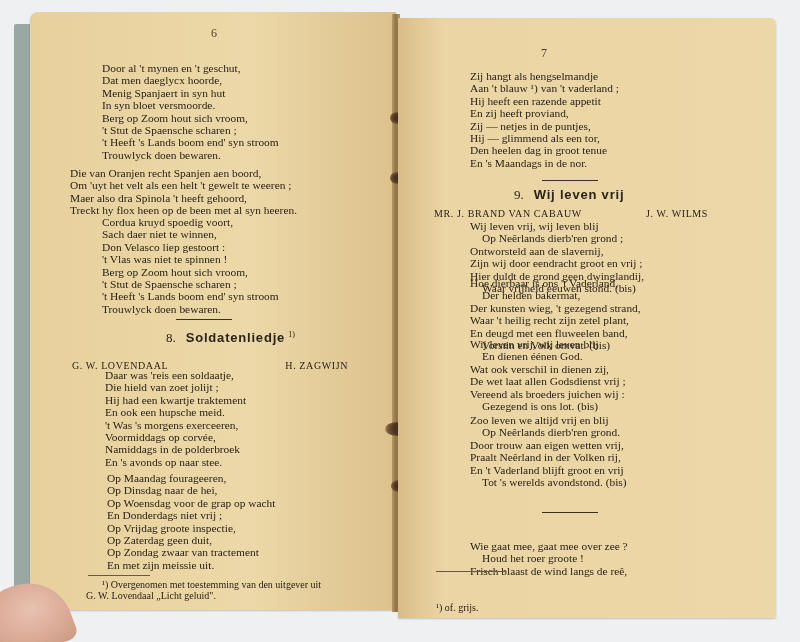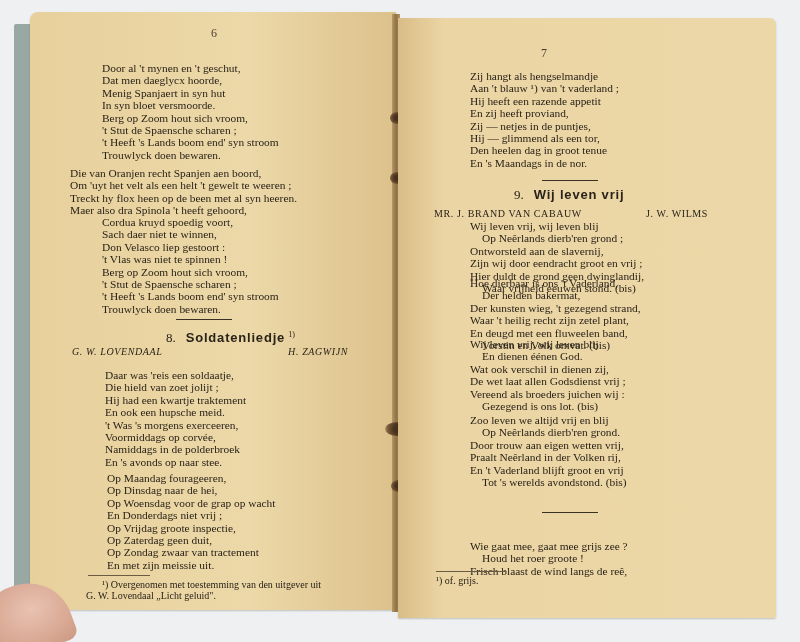--- a/index.html
+++ b/index.html
@@ -58,30 +58,30 @@
   </style>
 </head>
 <body>
 
 <div class="backcover"></div>
 
 <div class="page left">
   <div class="pageno" style="left:181px; top:14px;">6</div>
 
   <div class="text" style="left:72px; top:50px;" id="l-s1"><span class="line">Door al 't mynen en 't geschut,</span><span class="line">Dat men daeglycx hoorde,</span><span class="line">Menig Spanjaert in syn hut</span><span class="line">In syn bloet versmoorde.</span><span class="line">Berg op Zoom hout sich vroom,</span><span class="line">'t Stut de Spaensche scharen ;</span><span class="line">'t Heeft 's Lands boom end' syn stroom</span><span class="line">Trouwlyck doen bewaren.</span></div>
-  <div class="text" style="left:40px; top:155px;" id="l-s2a"><span class="line">Die van Oranjen recht Spanjen aen boord,</span><span class="line">Om 'uyt het velt als een helt 't gewelt te weeren ;</span><span class="line">Treckt hy flox heen op de been met al syn heeren.</span><span class="line">Maer also dra Spinola 't heeft gehoord,</span></div>
+  <div class="text" style="left:40px; top:155px;" id="l-s2a"><span class="line">Die van Oranjen recht Spanjen aen boord,</span><span class="line">Om 'uyt het velt als een helt 't gewelt te weeren ;</span><span class="line">Maer also dra Spinola 't heeft gehoord,</span><span class="line">Treckt hy flox heen op de been met al syn heeren.</span></div>
   <div class="text" style="left:72px; top:204px;" id="l-s2b"><span class="line">Cordua kruyd spoedig voort,</span><span class="line">Sach daer niet te winnen,</span><span class="line">Don Velasco liep gestoort :</span><span class="line">'t Vlas was niet te spinnen !</span><span class="line">Berg op Zoom hout sich vroom,</span><span class="line">'t Stut de Spaensche scharen ;</span><span class="line">'t Heeft 's Lands boom end' syn stroom</span><span class="line">Trouwlyck doen bewaren.</span></div>
 
   <div class="rule" style="left:146px; top:307px; width:56px;"></div>
 
   <div class="heading" style="left:120px; top:318px;margin-left:16px;">
     <span class="num">8.</span><span class="title">Soldatenliedje</span>
     <sup>1)</sup>
   </div>
-  <div class="credits" style="left:42px; top:334px; width:276px;font-style:italic;">
+  <div class="credits" style="left:42px; top:348px; width:276px;">
     <span>G. W. Lovendaal</span>
     <span>H. Zagwijn</span>
   </div>
 
   <div class="text" style="left:75px; top:357px;" id="l-8s1"><span class="line">Daar was 'reis een soldaatje,</span><span class="line">Die hield van zoet jolijt ;</span><span class="line">Hij had een kwartje traktement</span><span class="line">En ook een hupsche meid.</span><span class="line">'t Was 's morgens exerceeren,</span><span class="line">Voormiddags op corvée,</span><span class="line">Namiddags in de polderbroek</span><span class="line">En 's avonds op naar stee.</span></div>
   <div class="text" style="left:77px; top:460px;" id="l-8s2"><span class="line">Op Maandag fourageeren,</span><span class="line">Op Dinsdag naar de hei,</span><span class="line">Op Woensdag voor de grap op wacht</span><span class="line">En Donderdags niet vrij ;</span><span class="line">Op Vrijdag groote inspectie,</span><span class="line">Op Zaterdag geen duit,</span><span class="line">Op Zondag zwaar van tractement</span><span class="line">En met zijn meissie uit.</span></div>
 
   <div class="rule" style="left:58px; top:563px; width:62px; background:#6a5a44;"></div>
   <div class="footnote" style="left:56px; top:567px; width:290px;">
     <span class="line" style="padding-left:16px;">¹) Overgenomen met toestemming van den uitgever uit</span>
@@ -108,19 +108,19 @@
     <span>Mr. J. Brand van Cabauw</span>
     <span>J. W. Wilms</span>
   </div>
 
   <div class="text" style="left:72px; top:202px;" id="r-9s0"><span class="line">Wij leven vrij, wij leven blij</span><span class="line indent">Op Neêrlands dierb'ren grond ;</span><span class="line">Ontworsteld aan de slavernij,</span><span class="line">Zijn wij door eendracht groot en vrij ;</span><span class="line">Hier duldt de grond geen dwinglandij,</span><span class="line indent">Waar vrijheid eeuwen stond. (bis)</span></div>
   <div class="text" style="left:72px; top:259px;" id="r-9s1"><span class="line">Hoe dierbaar is ons 't Vaderland,</span><span class="line indent">Der helden bakermat,</span><span class="line">Der kunsten wieg, 't gezegend strand,</span><span class="line">Waar 't heilig recht zijn zetel plant,</span><span class="line">En deugd met een fluweelen band,</span><span class="line indent">Vorstin en Volk omvat. (bis)</span></div>
   <div class="text" style="left:72px; top:320px;" id="r-9s2"><span class="line">Wij leven vrij, wij leven blij</span><span class="line indent">En dienen éénen God.</span><span class="line">Wat ook verschil in dienen zij,</span><span class="line">De wet laat allen Godsdienst vrij ;</span><span class="line">Vereend als broeders juichen wij :</span><span class="line indent">Gezegend is ons lot. (bis)</span></div>
   <div class="text" style="left:72px; top:396px;" id="r-9s3"><span class="line">Zoo leven we altijd vrij en blij</span><span class="line indent">Op Neêrlands dierb'ren grond.</span><span class="line">Door trouw aan eigen wetten vrij,</span><span class="line">Praalt Neêrland in der Volken rij,</span><span class="line">En 't Vaderland blijft groot en vrij</span><span class="line indent">Tot 's werelds avondstond. (bis)</span></div>
 
   <div class="rule" style="left:144px; top:494px; width:56px;"></div>
-  <div class="text" style="left:72px; top:522px;" id="r-10"><span class="line">Wie gaat mee, gaat mee grijs zee ?</span><span class="line indent">Houd het roer groote !</span><span class="line">Frisch blaast de wind langs de reê,</span></div>
+  <div class="text" style="left:72px; top:522px;" id="r-10"><span class="line">Wie gaat mee, gaat mee over zee ?</span><span class="line indent">Houd het roer groote !</span><span class="line">Frisch blaast de wind langs de reê,</span></div>
 
   <div class="rule" style="left:38px; top:553px; width:70px; background:#6a5a44;"></div>
-  <div class="footnote" style="left:38px; top:557px;">¹) of. grijs.</div>
+  <div class="footnote" style="left:38px; top:584px;">¹) of. grijs.</div>
 </div>
 
 <div class="thumb"></div>
 
 </body></html>

